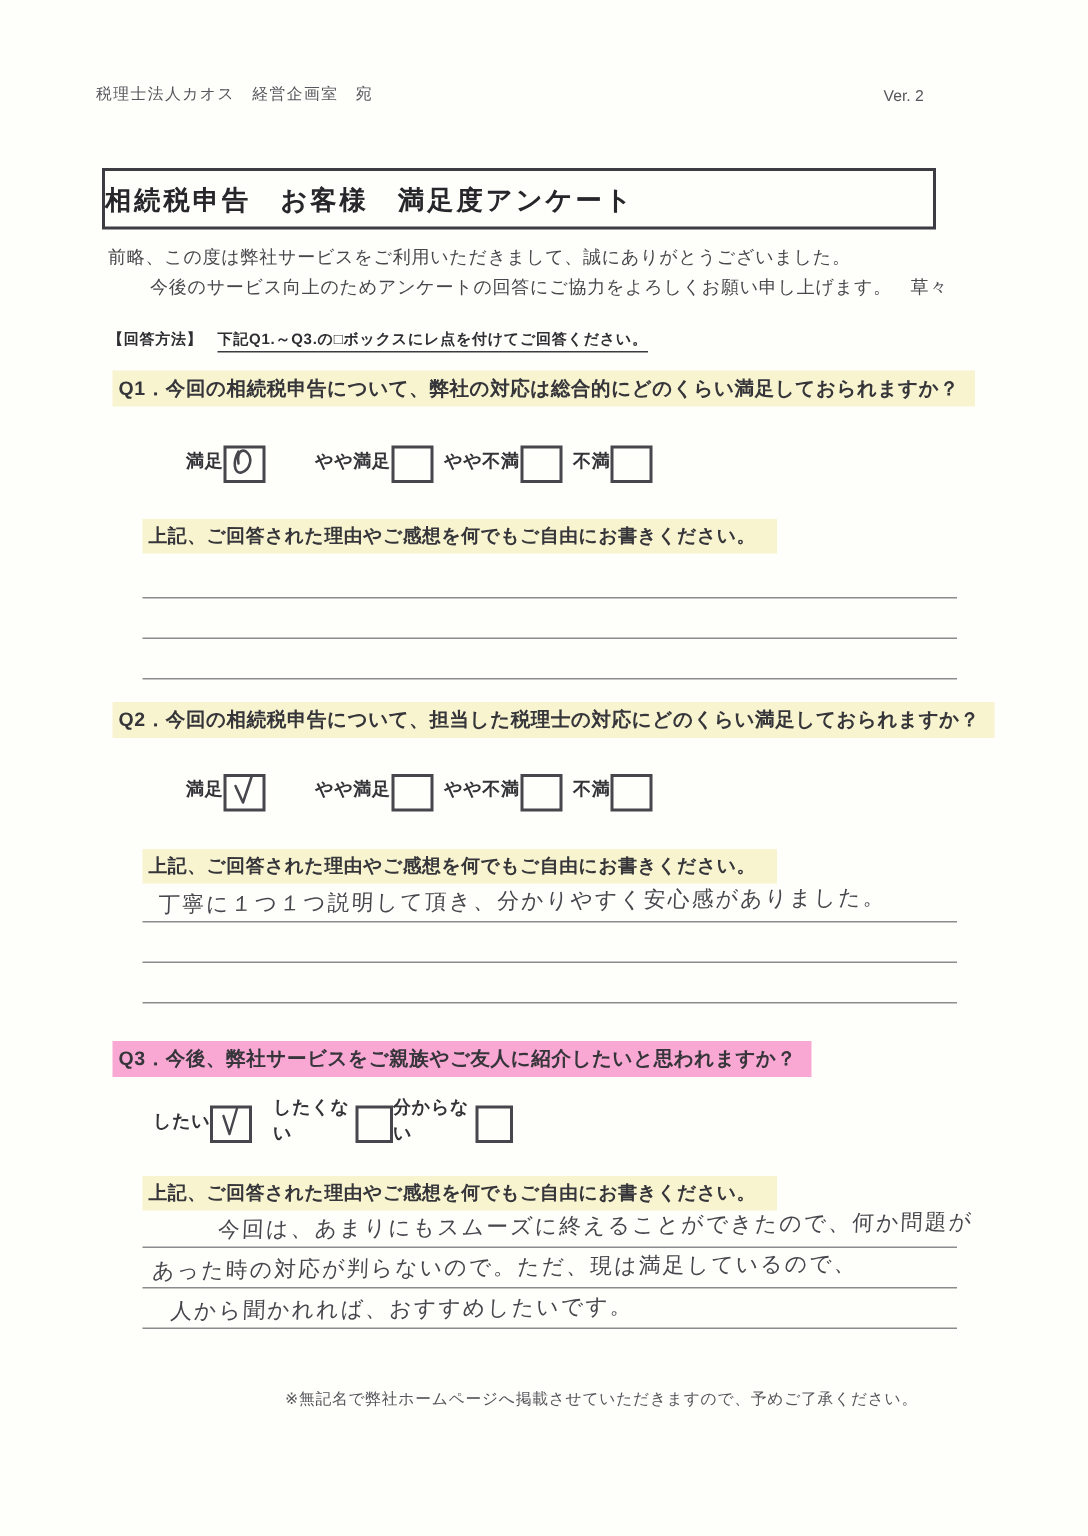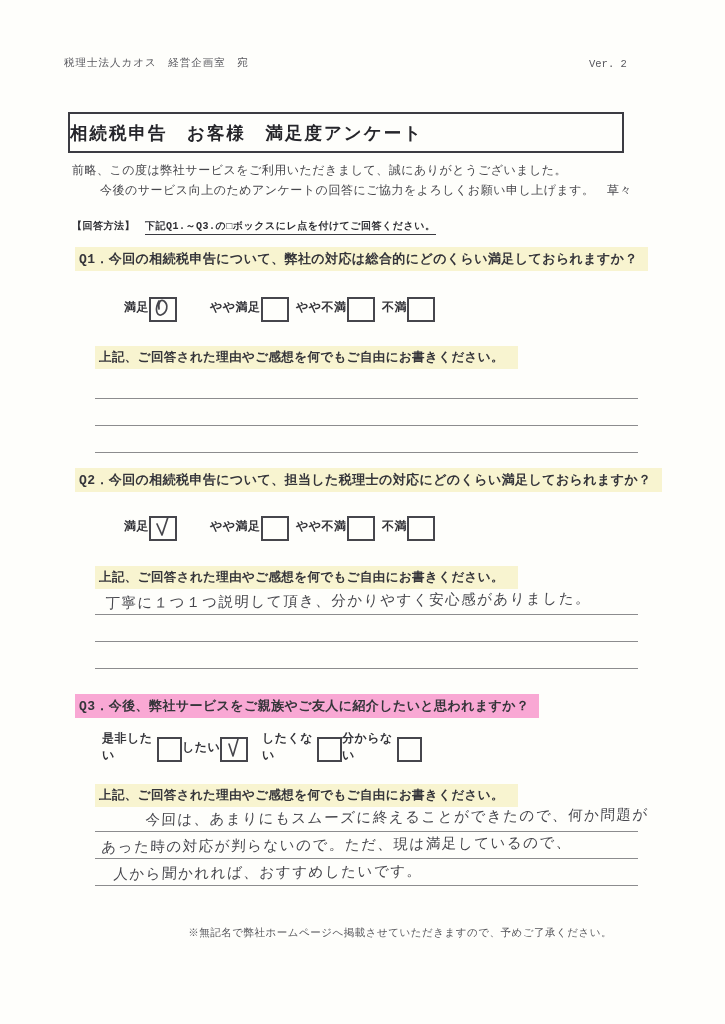--- a/index.html
+++ b/index.html
@@ -6,21 +6,20 @@
   body{
     width:725px;height:1024px;
     background:#ffffff;
     font-family:"Liberation Sans","DejaVu Sans",sans-serif;
     color:#3a3a3e;
     overflow:hidden;
   }
   .sheet{
     position:relative;width:725px;height:1024px;
     background:#fefefb;
-    font-family:Liberation Mono, monospace;
   }
   .addressee{
     position:absolute;top:56px;left:64px;
     font-size:10.5px;color:#56565c;letter-spacing:1px;
   }
   .version{
     position:absolute;top:58px;left:589px;
     font-size:10.5px;color:#56565c;
   }
   .title-box{
@@ -197,24 +196,20 @@
         <span class="hand"></span>
       </div>
   </div>
 
   <div class="q-heading hl" style="top: 694px; background: #f9a8d4;">
     <span>Q3．</span><span>今後、弊社サービスをご親族やご友人に紹介したいと思われますか？</span>
   </div>
 
   <div class="options" style="top:730px;left:102px;">
     <div class="option" style="width:80px;">
-      <div class="opt-label">是非したい</div>
-      <div class="checkbox"></div>
-    </div>
-    <div class="option" style="width:80px;">
       <div class="opt-label">したい</div>
       <div class="checkbox">
         <svg width="28" height="28" viewBox="0 0 28 28">
           <path d="M9 9 L13 21 L18 4" fill="none" stroke="#46464c" stroke-width="1.6" stroke-linecap="round" stroke-linejoin="round"></path>
         </svg>
       </div>
     </div>
     <div class="option" style="width:80px;">
       <div class="opt-label">したくない</div>
       <div class="checkbox"></div>

